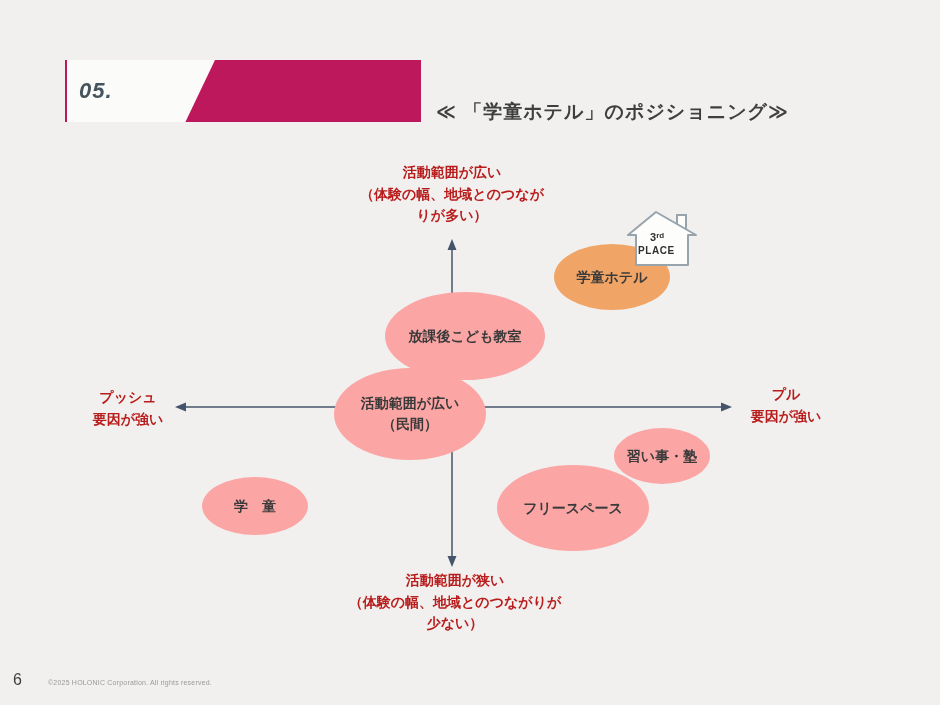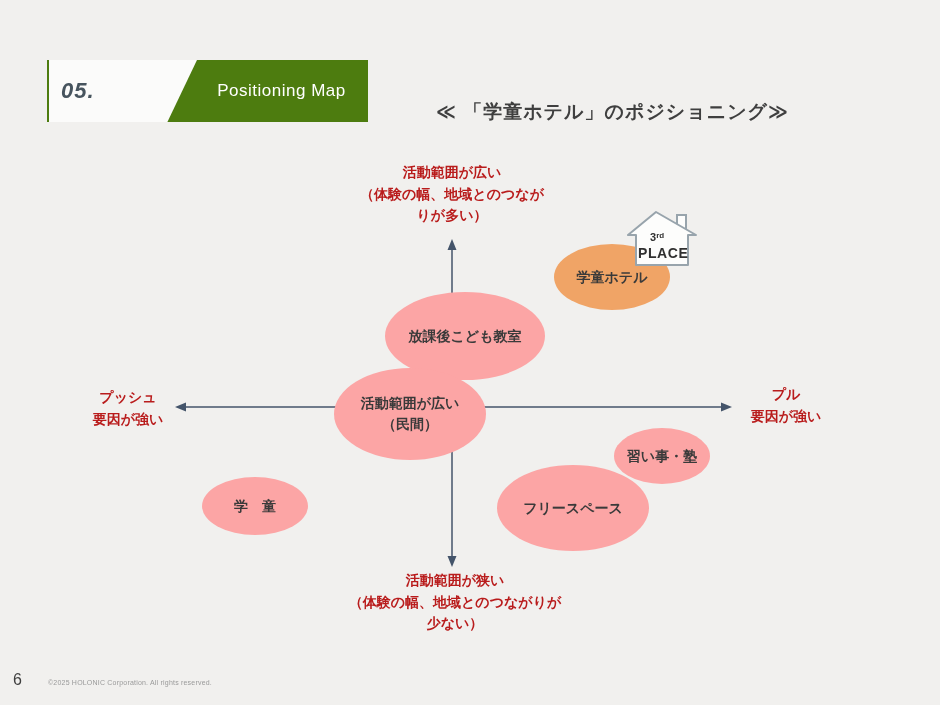--- a/index.html
+++ b/index.html
@@ -6,21 +6,21 @@
   body{
     width:940px;height:705px;overflow:hidden;
     background:#f1f0ee;
     font-family:"Liberation Sans","DejaVu Sans",sans-serif;
     color:#3c3c3c;
   }
   .slide{position:relative;width:940px;height:705px;}
   .pre{white-space:pre-line;}
 
   
-  .header-bar{position:absolute;left:47px;top:60px;width:321px;height:62px;background:#4d7c0f;}
+  .header-bar{position:absolute;left:65px;top:60px;width:356px;height:62px;background:#be185d;}
   .header-tab{
     position:absolute;left:2px;top:0;width:148px;height:62px;background:#fbfbfa;
     clip-path:polygon(0 0,100% 0,80% 100%,0 100%);
     display:flex;align-items:center;
   }
   .header-number{font-style:italic;font-weight:bold;font-size:22px;color:#47545e;padding-left:12px;letter-spacing:1px;}
   .header-label{
     position:absolute;left:148px;right:0;top:0;height:62px;
     display:flex;align-items:center;justify-content:center;
     color:#ffffff;font-size:17px;letter-spacing:.5px;
@@ -55,36 +55,35 @@
   .b-hotel{left:554px;top:244px;width:116px;height:66px;}
   .b-juku{left:614px;top:428px;width:96px;height:56px;}
   .b-free{left:497px;top:465px;width:152px;height:86px;}
   .b-gakudou{left:202px;top:477px;width:106px;height:58px;}
 
   
   .house{position:absolute;left:626px;top:209px;width:72px;height:59px;}
   .house svg{position:absolute;left:0;top:0;width:72px;height:59px;}
   .house-num{position:absolute;left:24px;top:22px;font-size:11px;font-weight:bold;color:#303030;}
   .house-sup{font-size:8px;vertical-align:3px;}
-  .house-label{position:absolute;left:12px;top:36px;font-size:14px;font-weight:bold;color:#303030;letter-spacing:.6px;}
+  .house-label{position:absolute;left:12px;top:36px;font-size:10px;font-weight:bold;color:#303030;letter-spacing:.6px;}
 
   
   .page-number{position:absolute;left:13px;top:671px;font-size:16px;color:#3f3f3f;}
   .copyright{position:absolute;left:48px;top:679px;font-size:7px;color:#9a9a9a;letter-spacing:.2px;}
 </style>
 </head>
 <body>
 
 <div class="slide">
 
   <div class="header-bar">
     <div class="header-tab">
       <span class="header-number">05.</span>
     </div>
-    <span class="header-label">Positioning Map</span>
   </div>
   <h1 class="slide-title">≪ 「学童ホテル」のポジショニング≫</h1>
 
   <svg class="axes-svg" viewBox="0 0 940 705" xmlns="http://www.w3.org/2000/svg">
     <line x1="452" y1="249" x2="452" y2="557" stroke="#44546a" stroke-width="1.5"></line>
     <line x1="185" y1="407" x2="722" y2="407" stroke="#44546a" stroke-width="1.5"></line>
     <polygon points="452,239 447.5,250 456.5,250" fill="#44546a"></polygon>
     <polygon points="452,567 447.5,556 456.5,556" fill="#44546a"></polygon>
     <polygon points="175,407 186,402.5 186,411.5" fill="#44546a"></polygon>
     <polygon points="732,407 721,402.5 721,411.5" fill="#44546a"></polygon>

